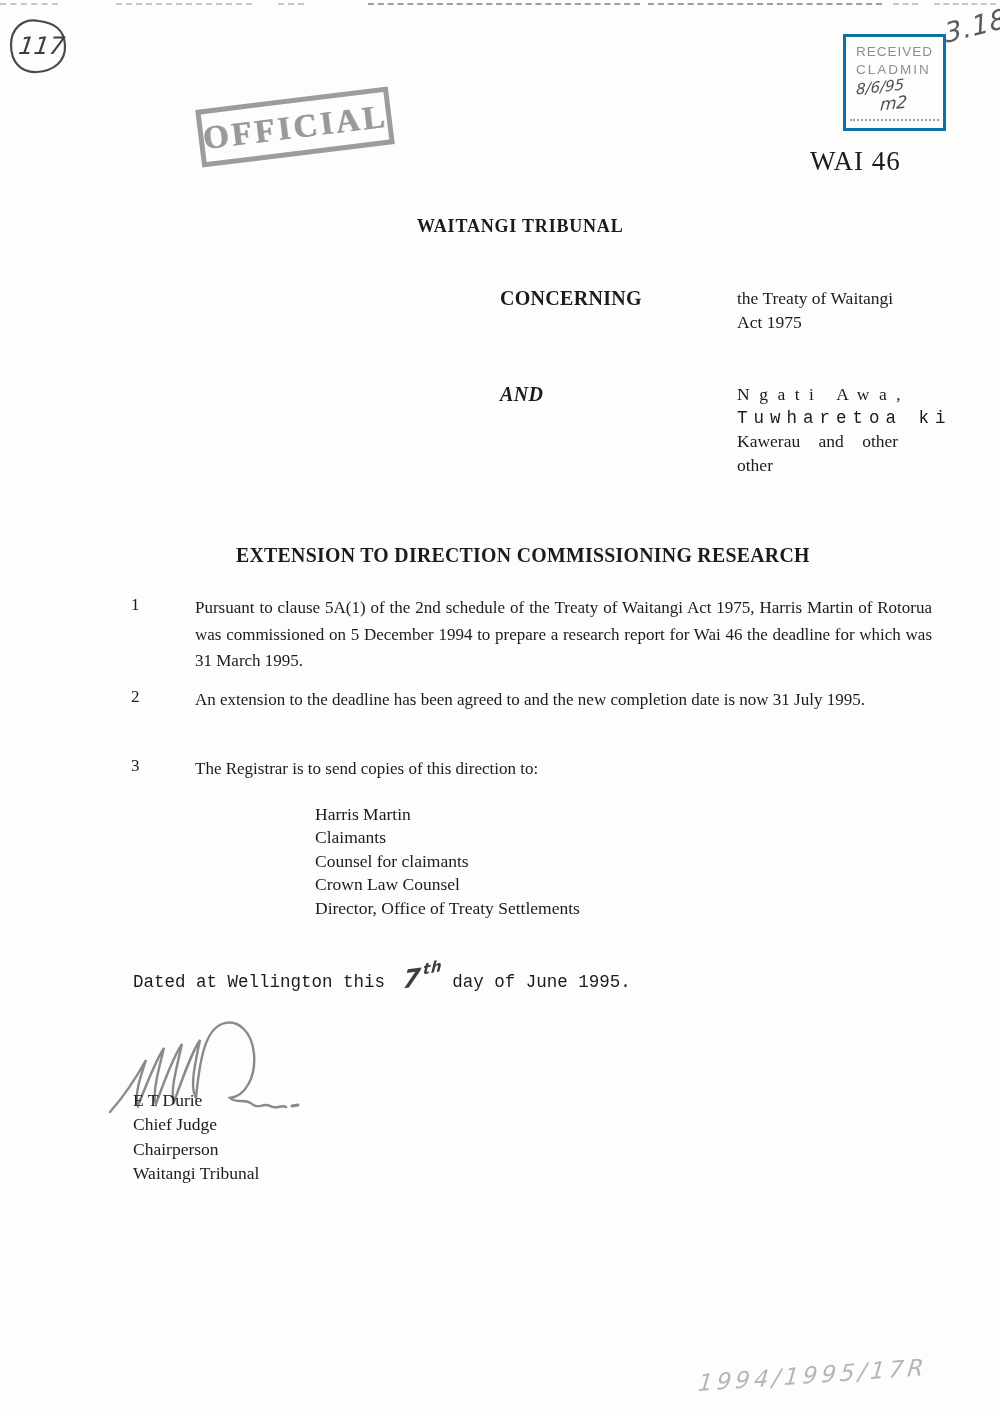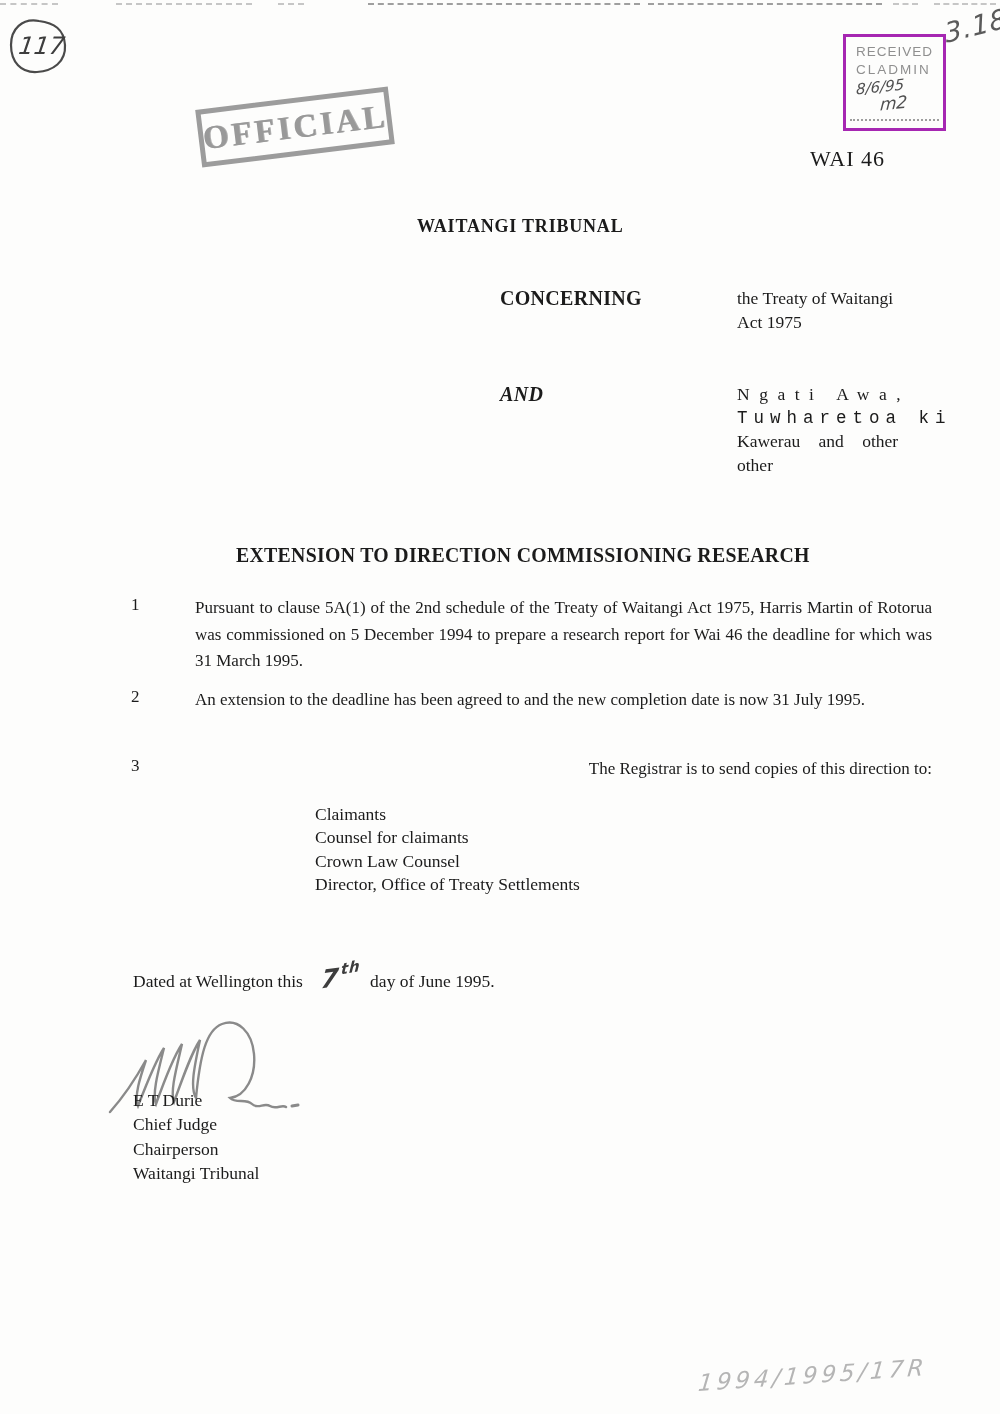--- a/index.html
+++ b/index.html
@@ -35,21 +35,21 @@
     font-size: 33px;
     letter-spacing: 3px;
     opacity: 0.88;
     text-shadow: 1px 0 0 #a5a5a5;
   }
 
   
   .received-stamp {
     left: 843px; top: 34px;
     width: 103px; height: 97px;
-    border: 3px solid #a21caf;
+    border: 3px solid #0369a1;
     color: #8a8a8a;
     font-family: "Liberation Sans", sans-serif;
     font-size: 13.5px;
     padding: 7px 0 0 10px;
     opacity: 0.95;
   }
   .received-stamp .stamp-line1 { letter-spacing: 1px; }
   .received-stamp .stamp-line2 { letter-spacing: 2px; margin-top: 3px; }
   .hand { font-family: "DejaVu Sans", sans-serif; font-style: italic; color: #474747; }
   .received-date {
@@ -63,21 +63,21 @@
     font-size: 17px;
     margin: -3px 0 0 24px;
     transform: rotate(-6deg) skewX(-10deg);
   }
   .received-dotted {
     position: absolute; left: 4px; right: 4px; bottom: 7px;
     border-top: 2px dotted #989898;
   }
 
   
-  .wai-number { left: 810px; top: 146px; font-size: 22px; letter-spacing: 1px; }
+  .wai-number { left: 810px; top: 146px; font-size: 27px; letter-spacing: 1px; }
   .tribunal-title { left: 417px; top: 216px; font-size: 18px; font-weight: bold; letter-spacing: 0.8px; }
   .hand-318 {
     left: 944px; top: 10px;
     font-size: 27px; color: #5a5a5a;
     transform: rotate(-14deg) skewX(-6deg);
     letter-spacing: 1px;
   }
 
   
   .clause-label { font-size: 20px; font-weight: bold; letter-spacing: 0.3px; }
@@ -104,21 +104,21 @@
     font-size: 17px; line-height: 26.5px;
     text-align: justify;
   }
   .para-text.no-justify { text-align: left; }
 
   
   .recipients { left: 315px; top: 803px; font-size: 17.5px; line-height: 23.4px; }
 
   
   .dated-line { left: 133px; top: 964px; font-size: 17.5px; }
-  .dated-line .printed { vertical-align: baseline; }
+  .dated-line .printed { vertical-align: baseline; font-family: Liberation Mono, monospace; }
   .hand-day {
     display: inline-block;
     font-size: 25px; font-weight: bold; color: #3d3d3d;
     transform: rotate(-8deg) skewX(-14deg);
     margin: 0 2px 0 18px;
   }
   .hand-day-suffix {
     display: inline-block;
     font-size: 15px; font-weight: bold; color: #3d3d3d;
     transform: rotate(-10deg) skewX(-14deg) translateY(-14px);
@@ -197,23 +197,24 @@
 
   <div class="abs section-heading">EXTENSION TO DIRECTION COMMISSIONING RESEARCH</div>
 
   <div class="abs para-num" style="top:595px;">1</div>
   <div class="abs para-text" style="top:595px;">Pursuant to clause 5A(1) of the 2nd schedule of the Treaty of Waitangi Act 1975, Harris Martin of Rotorua was commissioned on 5 December 1994 to prepare a research report for Wai 46 the deadline for which was 31 March 1995.</div>
 
   <div class="abs para-num" style="top:687px;">2</div>
   <div class="abs para-text" style="top:687px;">An extension to the deadline has been agreed to and the new completion date is now 31 July 1995.</div>
 
   <div class="abs para-num" style="top:756px;">3</div>
-  <div class="abs para-text no-justify" style="top:756px;text-align:right;">The Registrar is to send copies of this direction to:</div>
+  <div class="abs para-text no-justify" style="top:756px;">The Registrar is to send copies of this direction to:</div>
 
   <div class="abs recipients">
+    <div>Harris Martin</div>
     <div>Claimants</div>
     <div>Counsel for claimants</div>
     <div>Crown Law Counsel</div>
     <div>Director, Office of Treaty Settlements</div>
   </div>
 
   <div class="abs dated-line">
     <span class="printed">Dated at Wellington this</span><span class="hand hand-day">7</span><span class="hand hand-day-suffix">th</span><span class="printed">day of June 1995.</span>
   </div>
 

